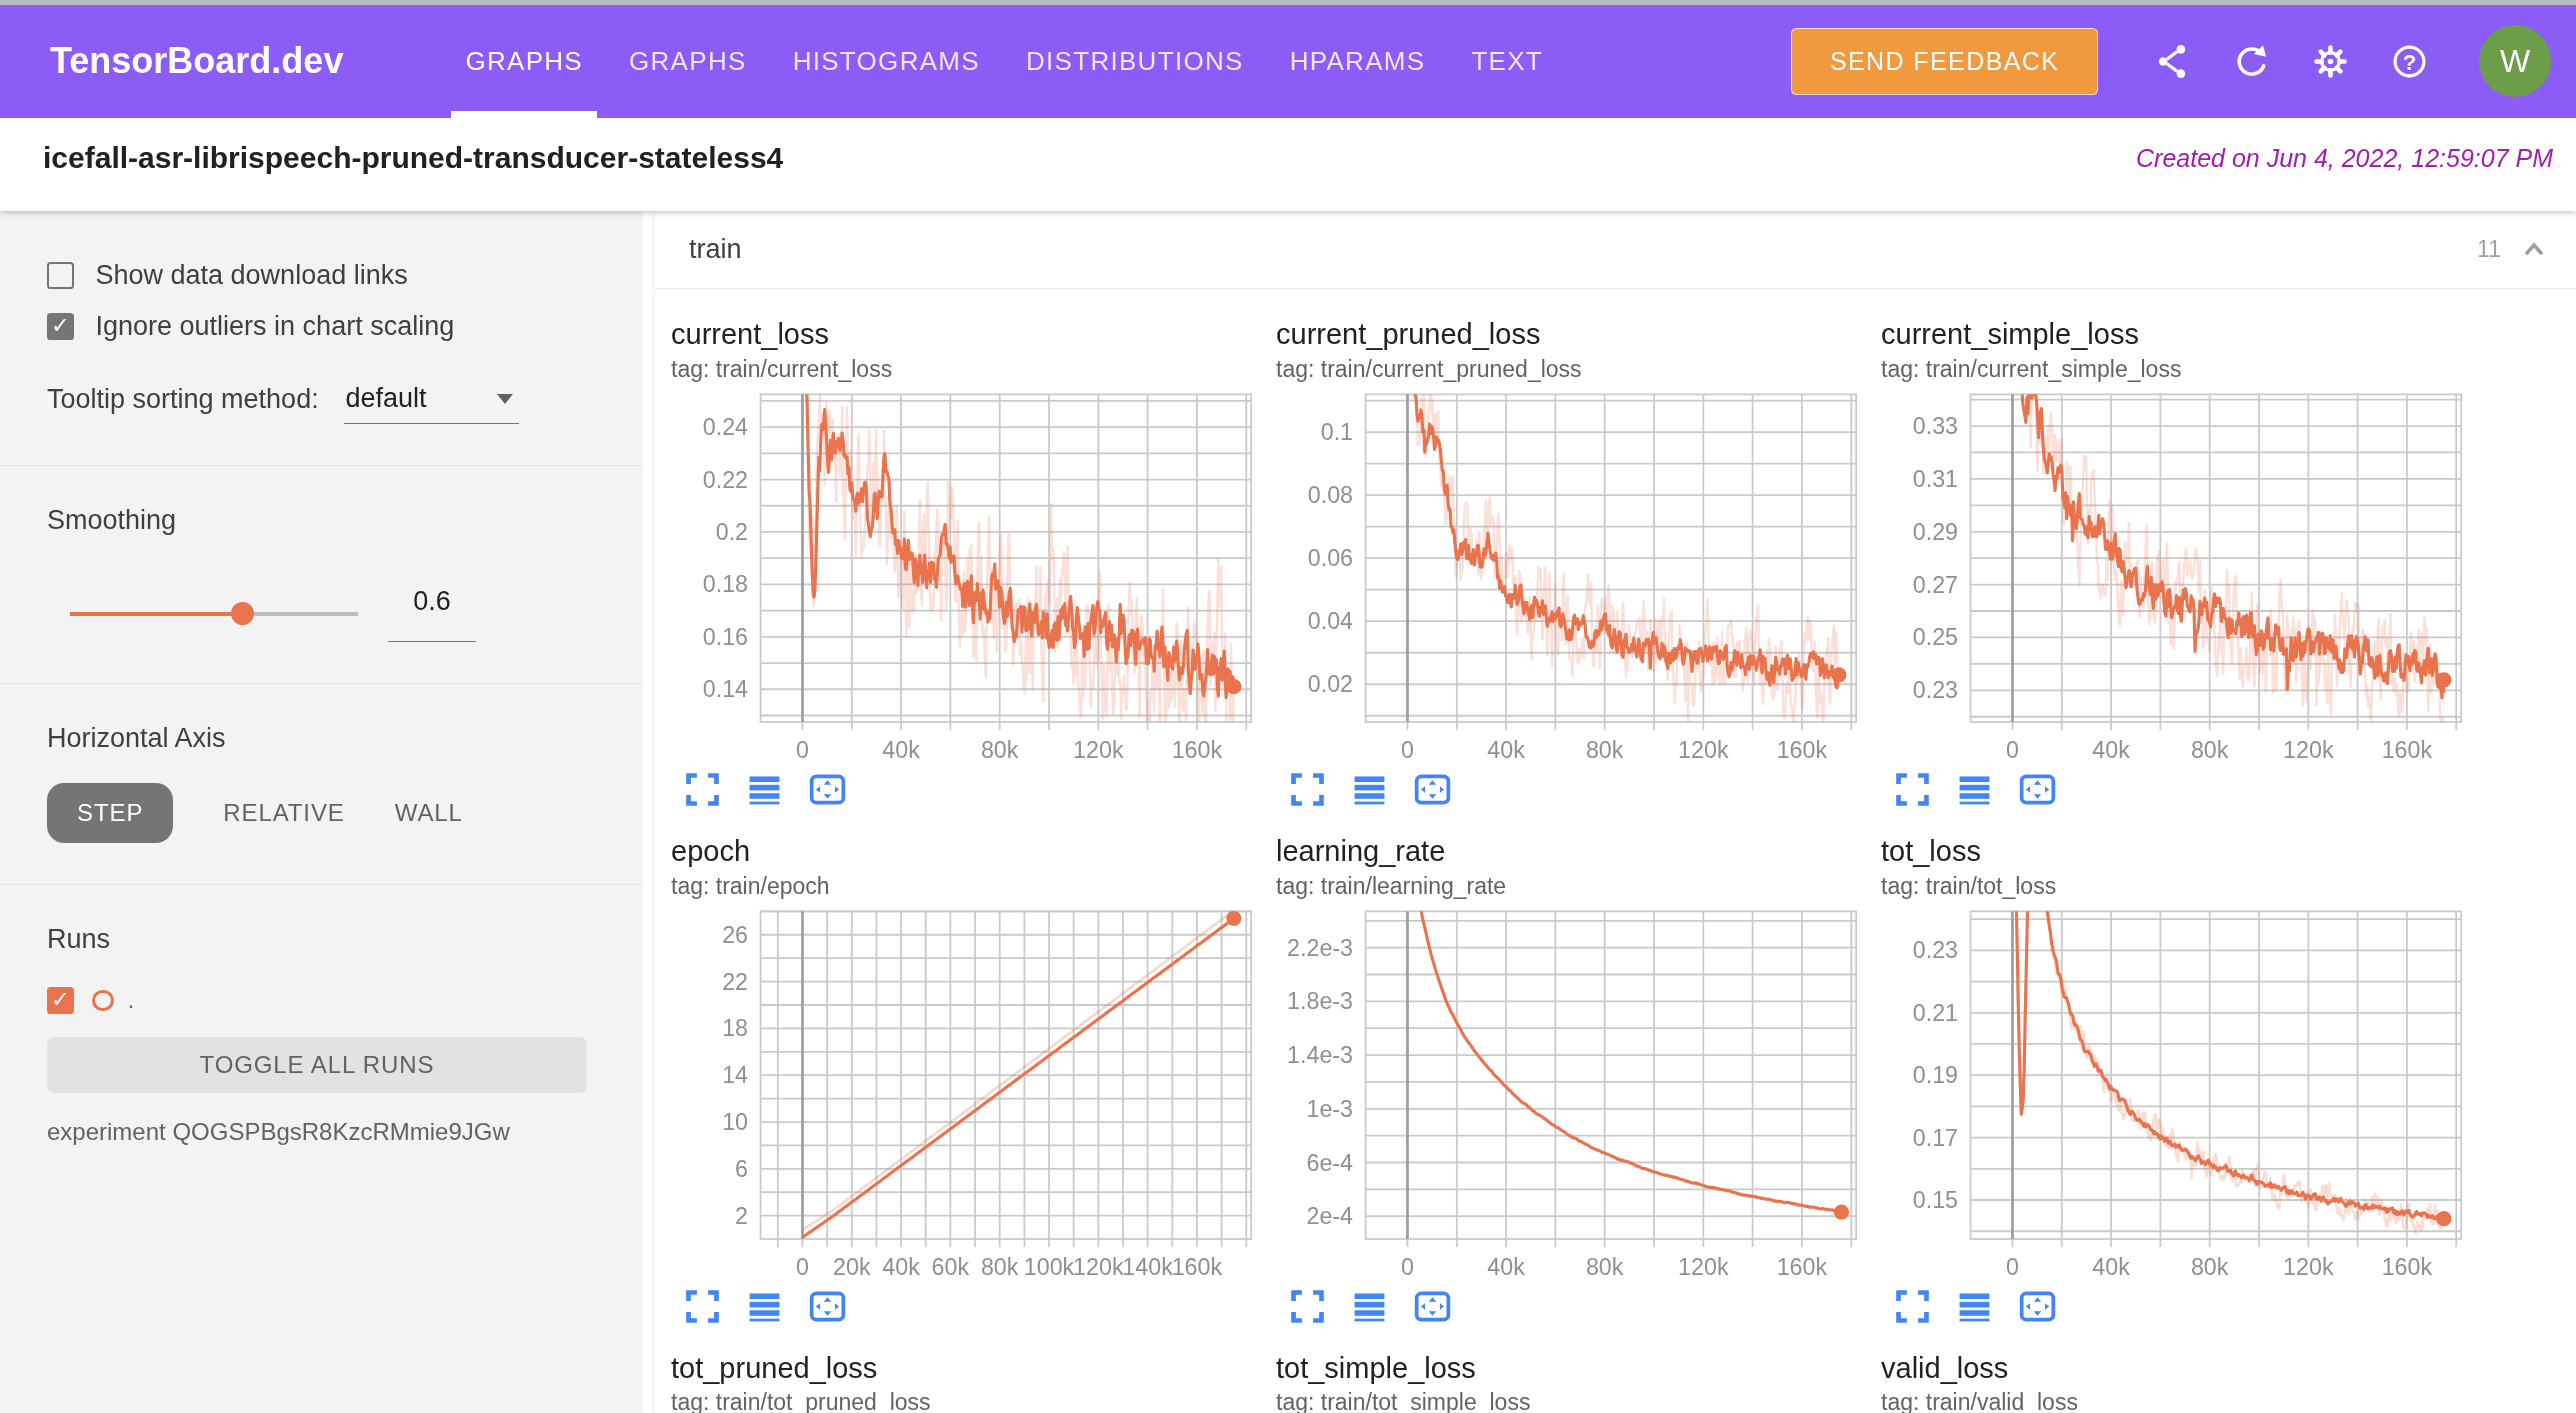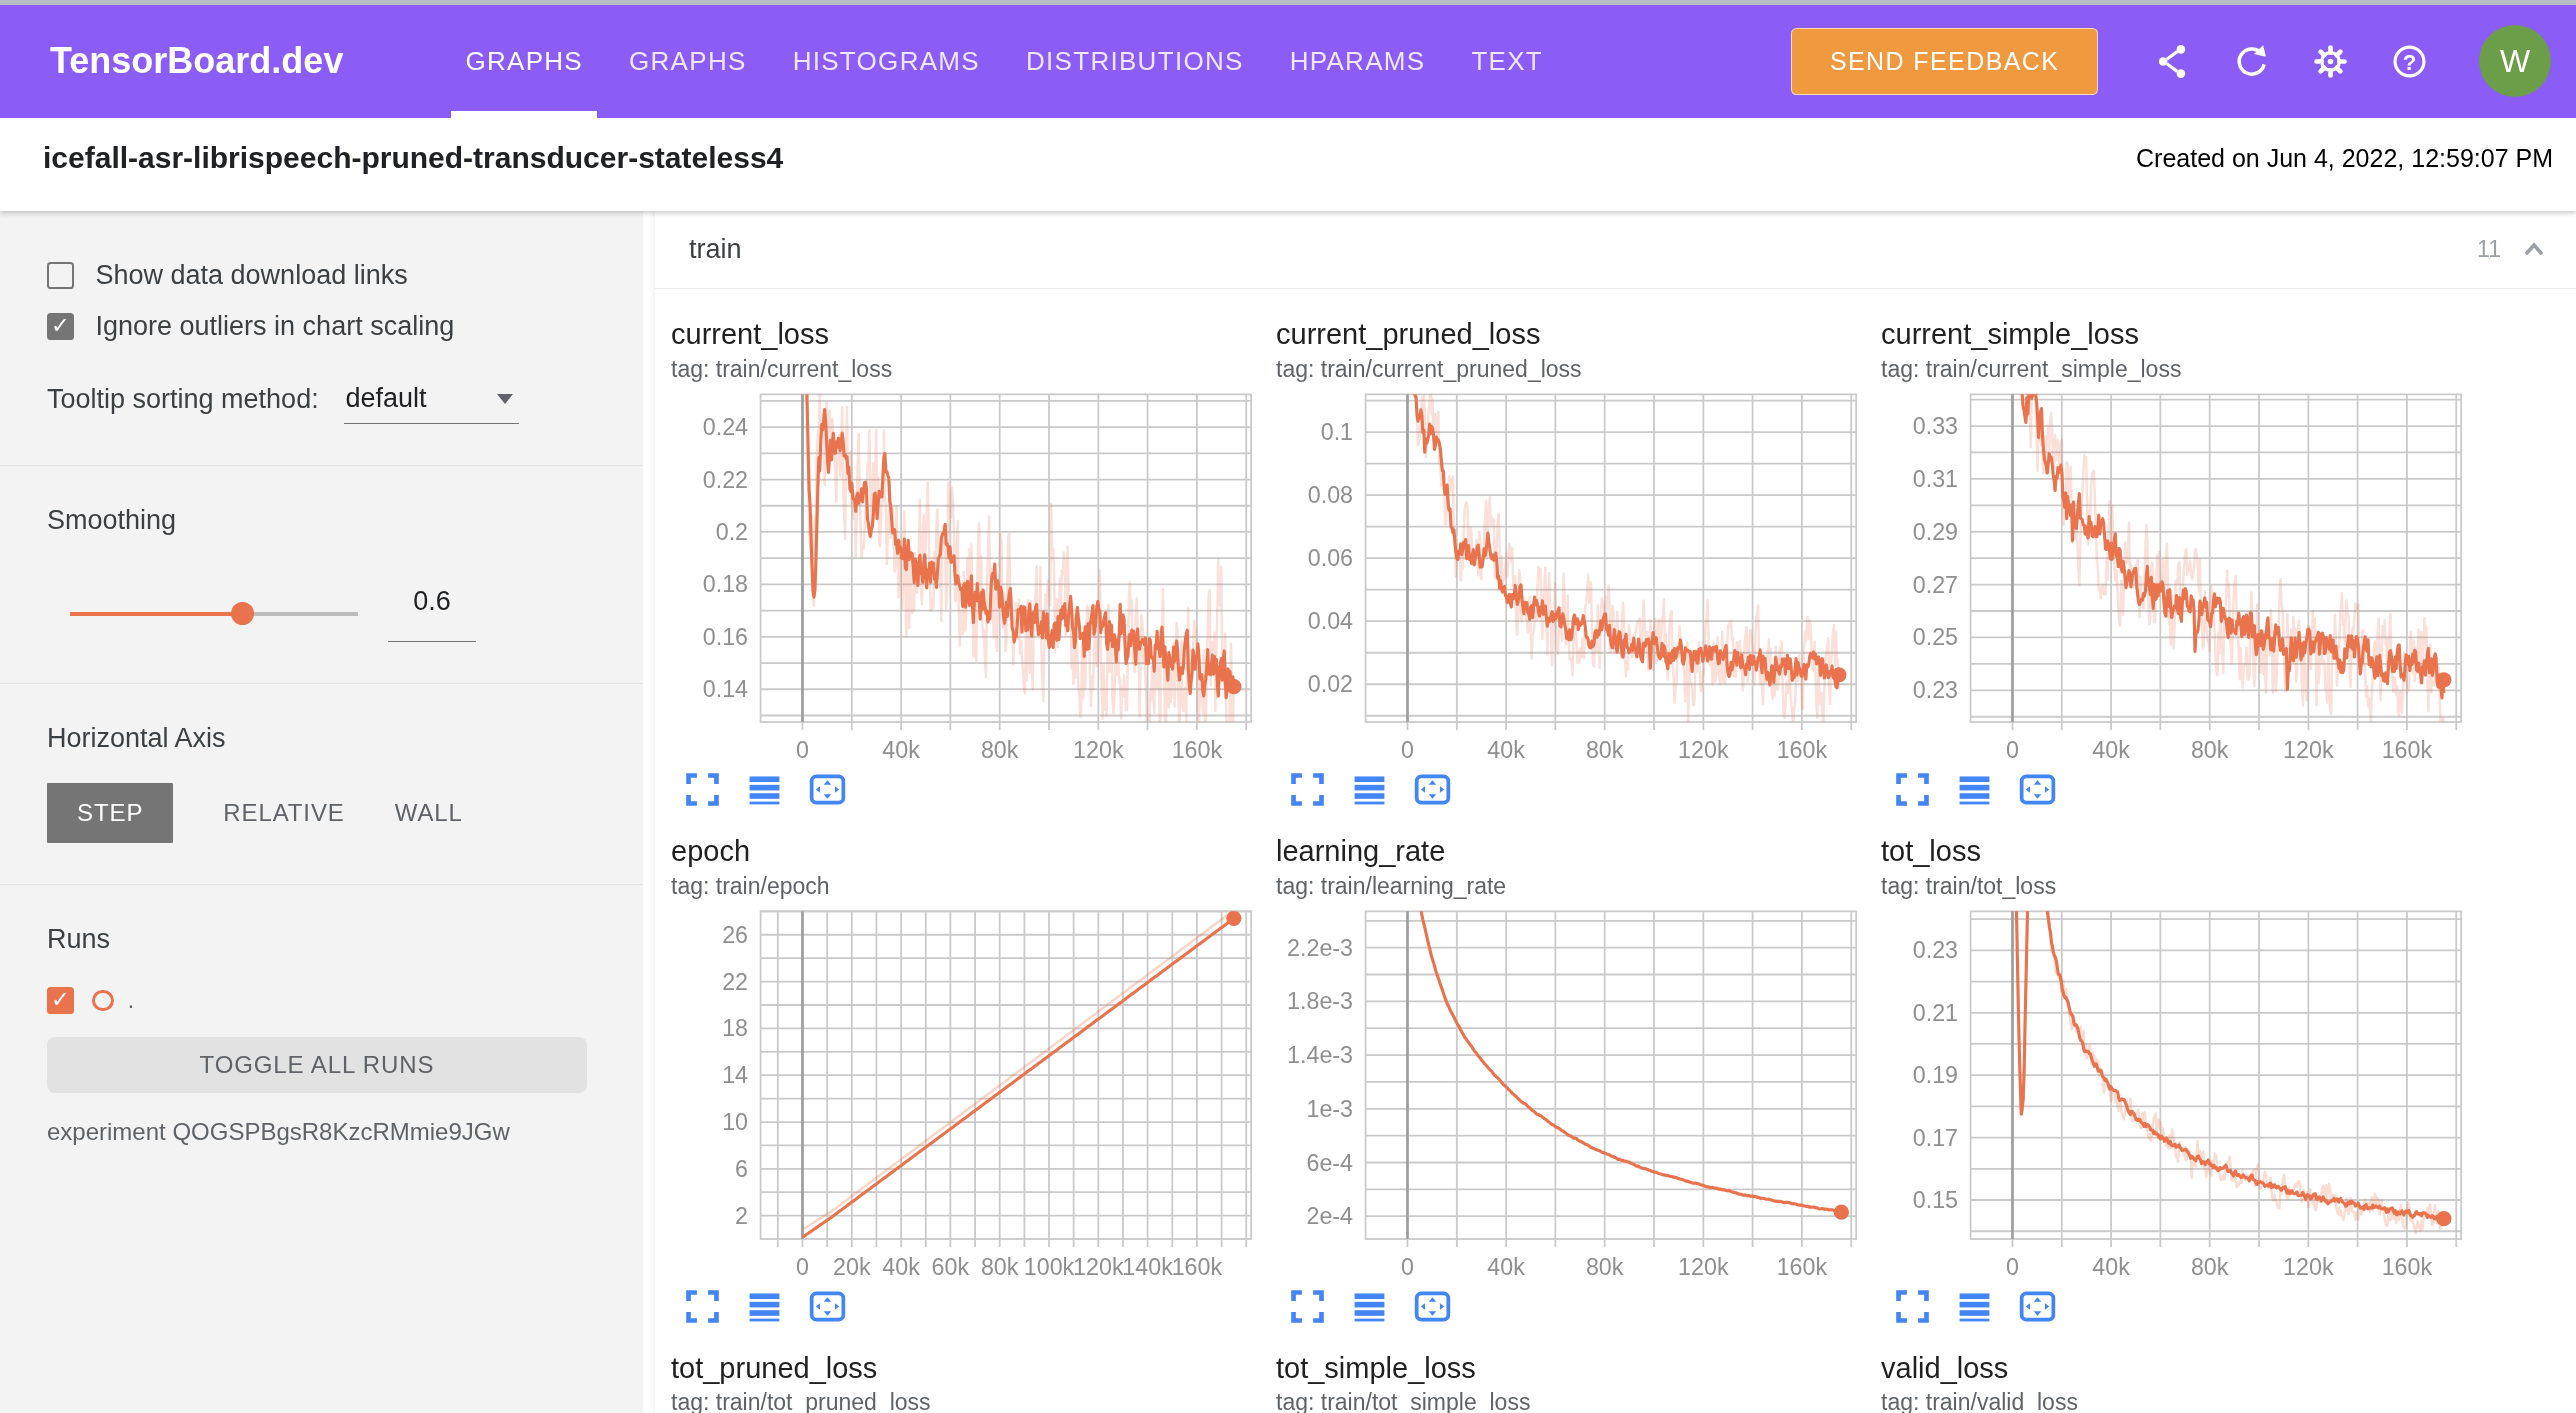--- a/index.html
+++ b/index.html
@@ -21,21 +21,21 @@
   .feedback-btn { background:#f0993f; border:1.8px solid rgba(255,255,255,0.65); border-radius:5.4px;
     color:#fff; font-size:25px; letter-spacing:1.4px; padding:18px 38px; margin-right:54px;
     cursor:pointer; white-space:nowrap; font-family:inherit; }
   .hdr-icon { width:41px; height:41px; margin-right:38px; cursor:pointer; flex:none; }
   .avatar { width:72px; height:72px; border-radius:50%; background:#6c9d49; color:#fff;
     display:flex; align-items:center; justify-content:center; font-size:32px; margin-left:10.7px; flex:none; }
 
   .exp-bar { height:93px; background:#fff; display:flex; align-items:center;
     padding:0 23px 12px 43px; box-shadow:0 2.7px 5.4px rgba(0,0,0,0.22); position:relative; z-index:5; }
   .exp-title { font-size:30px; font-weight:bold; color:#202124; }
-  .exp-created { font-size:25px; color:#000000; }
+  .exp-created { font-size:25px; font-style:italic; color:#a21caf; }
 
   
   .content { position:absolute; top:210px; left:0; right:0; bottom:0; }
   .sidebar { position:absolute; left:0; top:0; bottom:0; width:643px; background:#f3f3f3;
     padding:50px 56px 0 47px; }
   .main-panel { position:absolute; left:643px; top:0; right:0; bottom:0; background:#fff;
     box-shadow:-1.8px 0 4.5px rgba(0,0,0,0.06);margin-left:12px; }
 
   
   .cb-row { display:flex; align-items:center; margin-bottom:20px; cursor:pointer; }
@@ -60,21 +60,21 @@
   .slider-row { display:flex; align-items:center; margin-top:50px; }
   .slider-track { position:relative; width:288px; height:3.6px; background:#bdbdbd; margin-left:23px; flex:none; }
   .slider-fill { position:absolute; left:0; top:0; bottom:0; background:#e9734d; }
   .slider-thumb { position:absolute; width:23px; height:23px; border-radius:50%; background:#e9734d;
     top:-10px; cursor:pointer; }
   .slider-value { margin-left:30px; width:88px; text-align:center; font-size:27px; color:#202124;
     border-bottom:1.8px solid #757575; padding-bottom:24px; }
 
   .axis-buttons { display:flex; align-items:center; margin-top:29px; }
   .axis-btn-selected { background:#757575; color:#fff; font-size:24px; letter-spacing:0.9px;
-    padding:16px 30px; border-radius:1px; border:none; cursor:pointer; font-family:inherit; }
+    padding:16px 30px; border-radius:17px; border:none; cursor:pointer; font-family:inherit; }
   .axis-btn { background:none; border:none; color:#5f6368; font-size:24px; letter-spacing:0.9px;
     margin-left:50px; cursor:pointer; font-family:inherit; }
 
   .regex-input { margin-top:41px; width:100%; background:transparent; border:none;
     border-bottom:1.8px solid #5f6368; font-size:26px; color:#202124; padding:0 0 12.5px 1.8px;
     font-family:inherit; outline:none; }
   .regex-input::placeholder { color:#757575; }
 
   .run-row { display:flex; align-items:center; margin-top:32px; }
   .run-circle { width:21.5px; height:21.5px; border:3.6px solid #e9734d; border-radius:50%; margin-left:18px; flex:none; }

